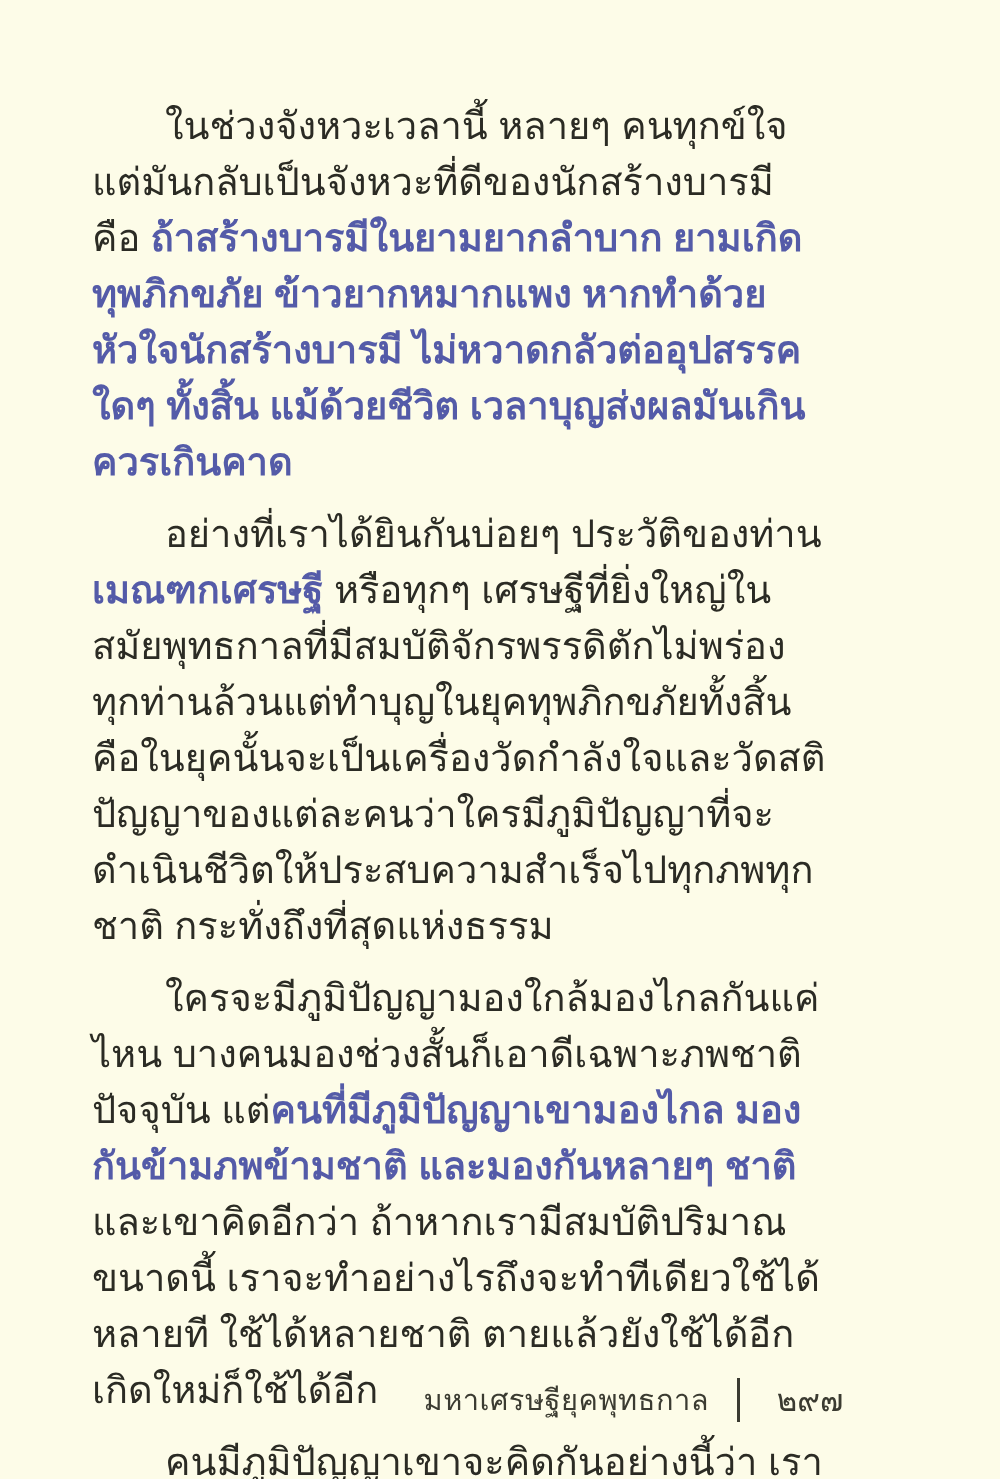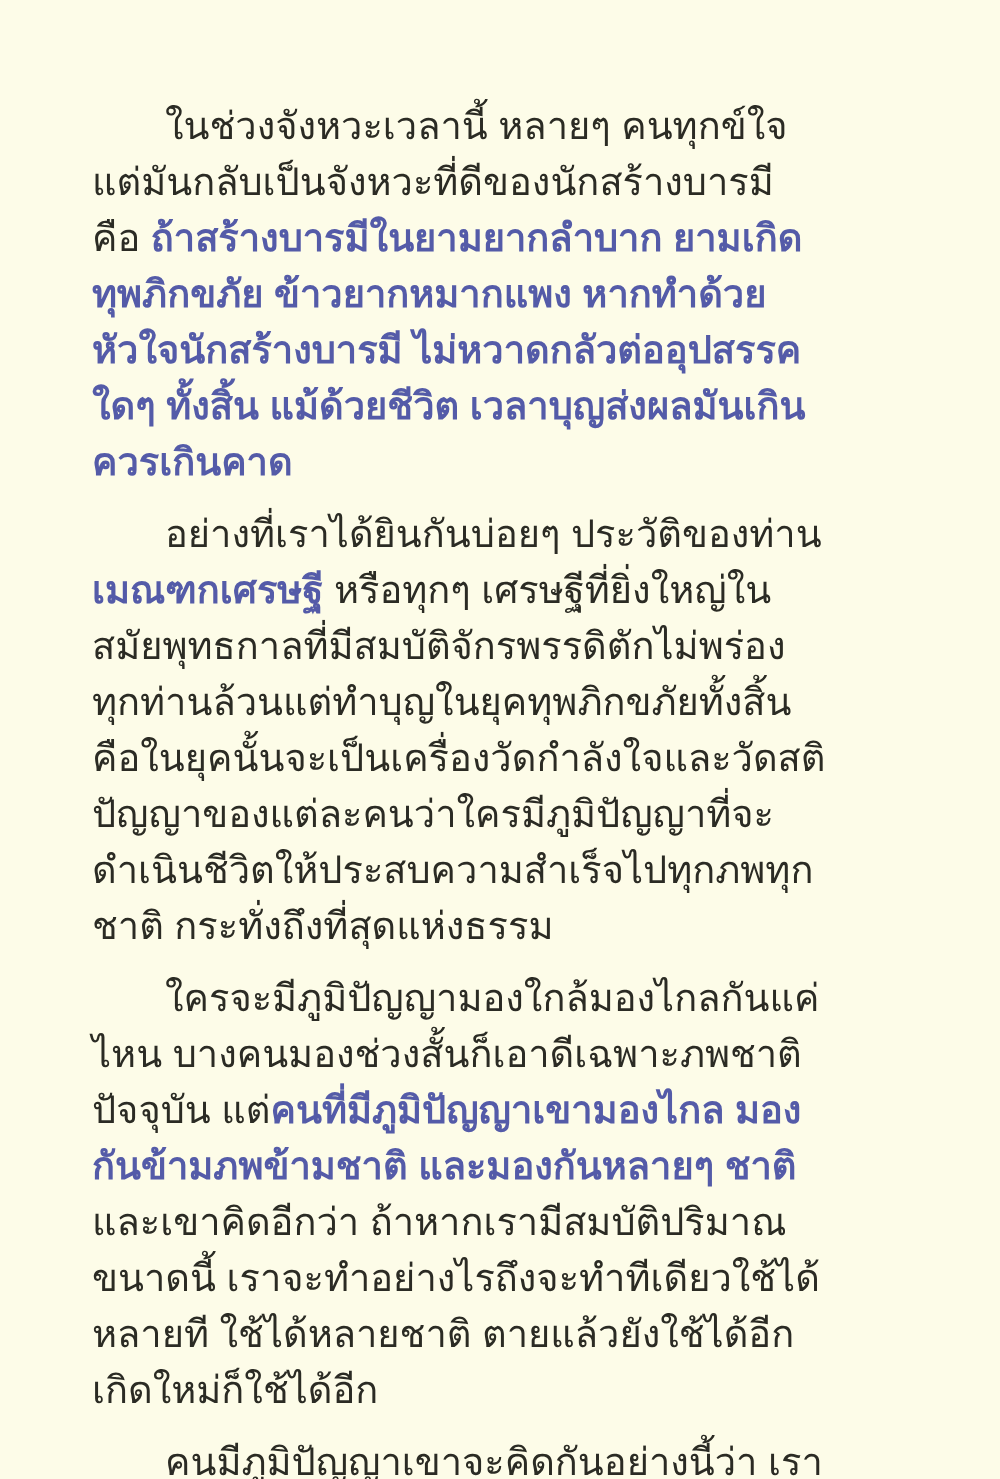--- a/index.html
+++ b/index.html
@@ -76,14 +76,19 @@
     <p class="para"><span class="seg" data-style="normal">ในช่วงจังหวะเวลานี้ หลายๆ คนทุกข์ใจ แต่มันกลับเป็นจังหวะที่ดีของนักสร้างบารมี คือ </span><span class="seg" data-style="highlight">ถ้าสร้างบารมีในยามยากลำบาก ยามเกิดทุพภิกขภัย ข้าวยากหมากแพง หากทำด้วยหัวใจนักสร้างบารมี ไม่หวาดกลัวต่ออุปสรรคใดๆ ทั้งสิ้น แม้ด้วยชีวิต เวลาบุญส่งผลมันเกินควรเกินคาด</span></p>
 
     <p class="para"><span class="seg" data-style="normal">อย่างที่เราได้ยินกันบ่อยๆ ประวัติของท่าน</span><span class="seg" data-style="highlight">เมณฑกเศรษฐี</span><span class="seg" data-style="normal"> หรือทุกๆ เศรษฐีที่ยิ่งใหญ่ในสมัยพุทธกาลที่มีสมบัติจักรพรรดิตักไม่พร่อง ทุกท่านล้วนแต่ทำบุญในยุคทุพภิกขภัยทั้งสิ้น คือในยุคนั้นจะเป็นเครื่องวัดกำลังใจและวัดสติปัญญาของแต่ละคนว่าใครมีภูมิปัญญาที่จะดำเนินชีวิตให้ประสบความสำเร็จไปทุกภพทุกชาติ กระทั่งถึงที่สุดแห่งธรรม</span></p>
 
     <p class="para"><span class="seg" data-style="normal">ใครจะมีภูมิปัญญามองใกล้มองไกลกันแค่ไหน บางคนมองช่วงสั้นก็เอาดีเฉพาะภพชาติปัจจุบัน แต่</span><span class="seg" data-style="highlight">คนที่มีภูมิปัญญาเขามองไกล มองกันข้ามภพข้ามชาติ และมองกันหลายๆ ชาติ</span><span class="seg" data-style="normal"> และเขาคิดอีกว่า ถ้าหากเรามีสมบัติปริมาณขนาดนี้ เราจะทำอย่างไรถึงจะทำทีเดียวใช้ได้หลายที ใช้ได้หลายชาติ ตายแล้วยังใช้ได้อีก เกิดใหม่ก็ใช้ได้อีก</span></p>
 
     <p class="para"><span class="seg" data-style="normal">คนมีภูมิปัญญาเขาจะคิดกันอย่างนี้ว่า เรามีทรัพย์แค่นี้ ทำอย่างไรมันถึงจะขยายไปใช้ได้มากๆ และวัดกำลังใจว่า ในภาวะเศรษฐกิจตกต่ำเกิดทุพภิกขภัย ใครจะมีกำลังใจสร้างความดีกันเขาดูกันตรงนี้</span></p>
 
   </main>
 
+  <footer class="footer">
+    <span class="footer-title">มหาเศรษฐียุคพุทธกาล</span>
+    <span class="footer-divider"></span>
+    <span class="footer-page">๒๙๗</span>
+  </footer>
 
 </div>
 
 </body></html>

